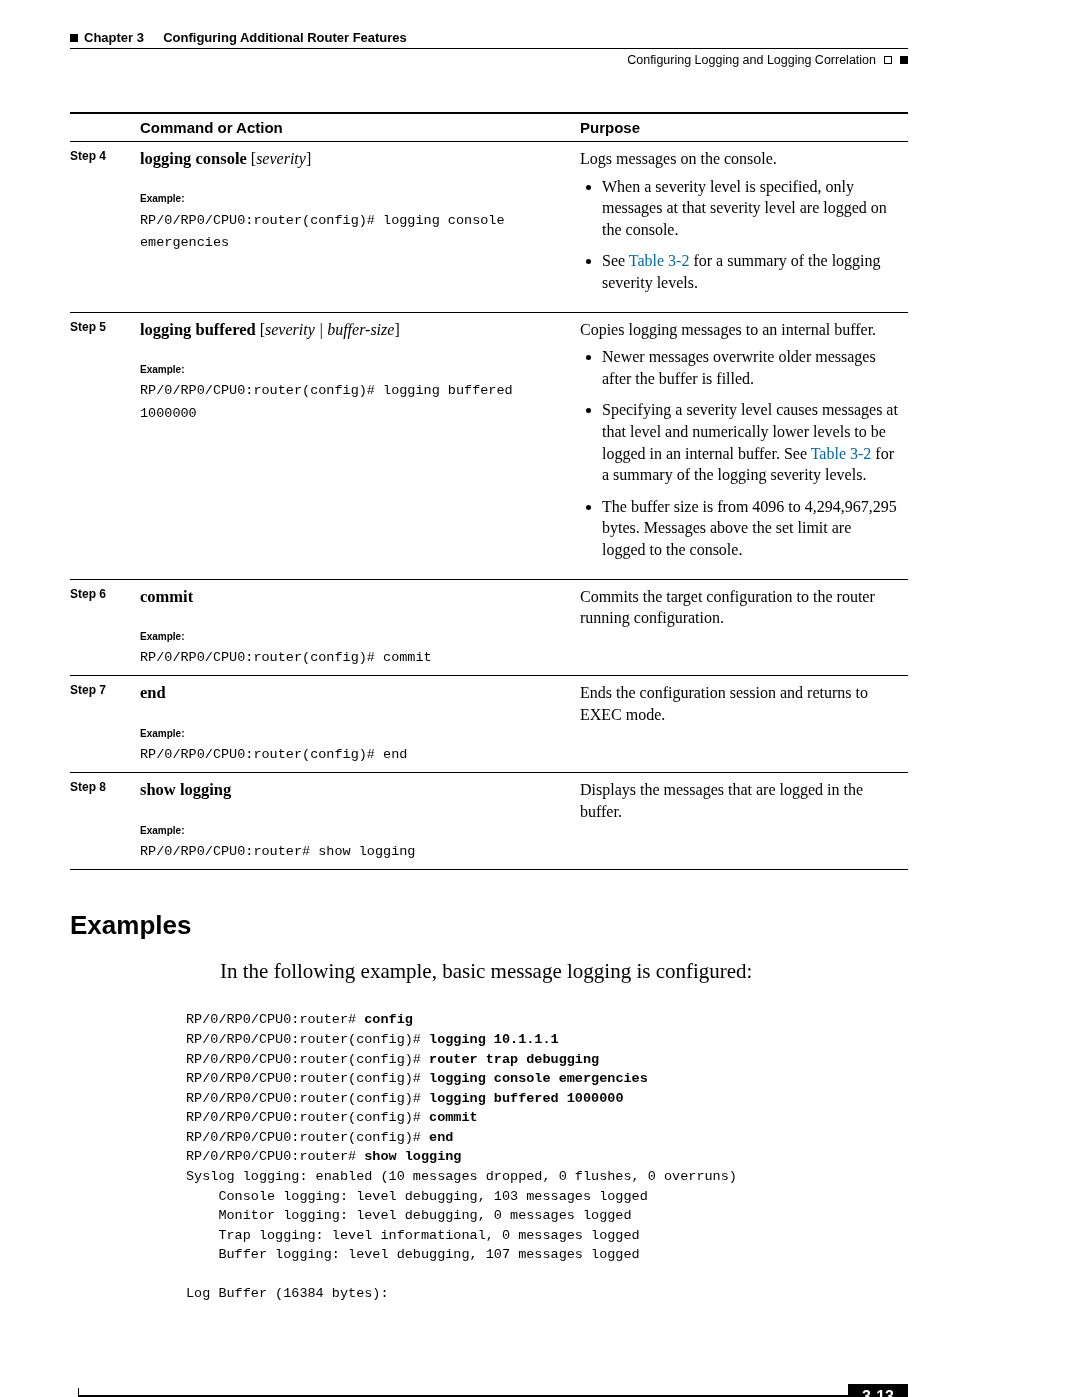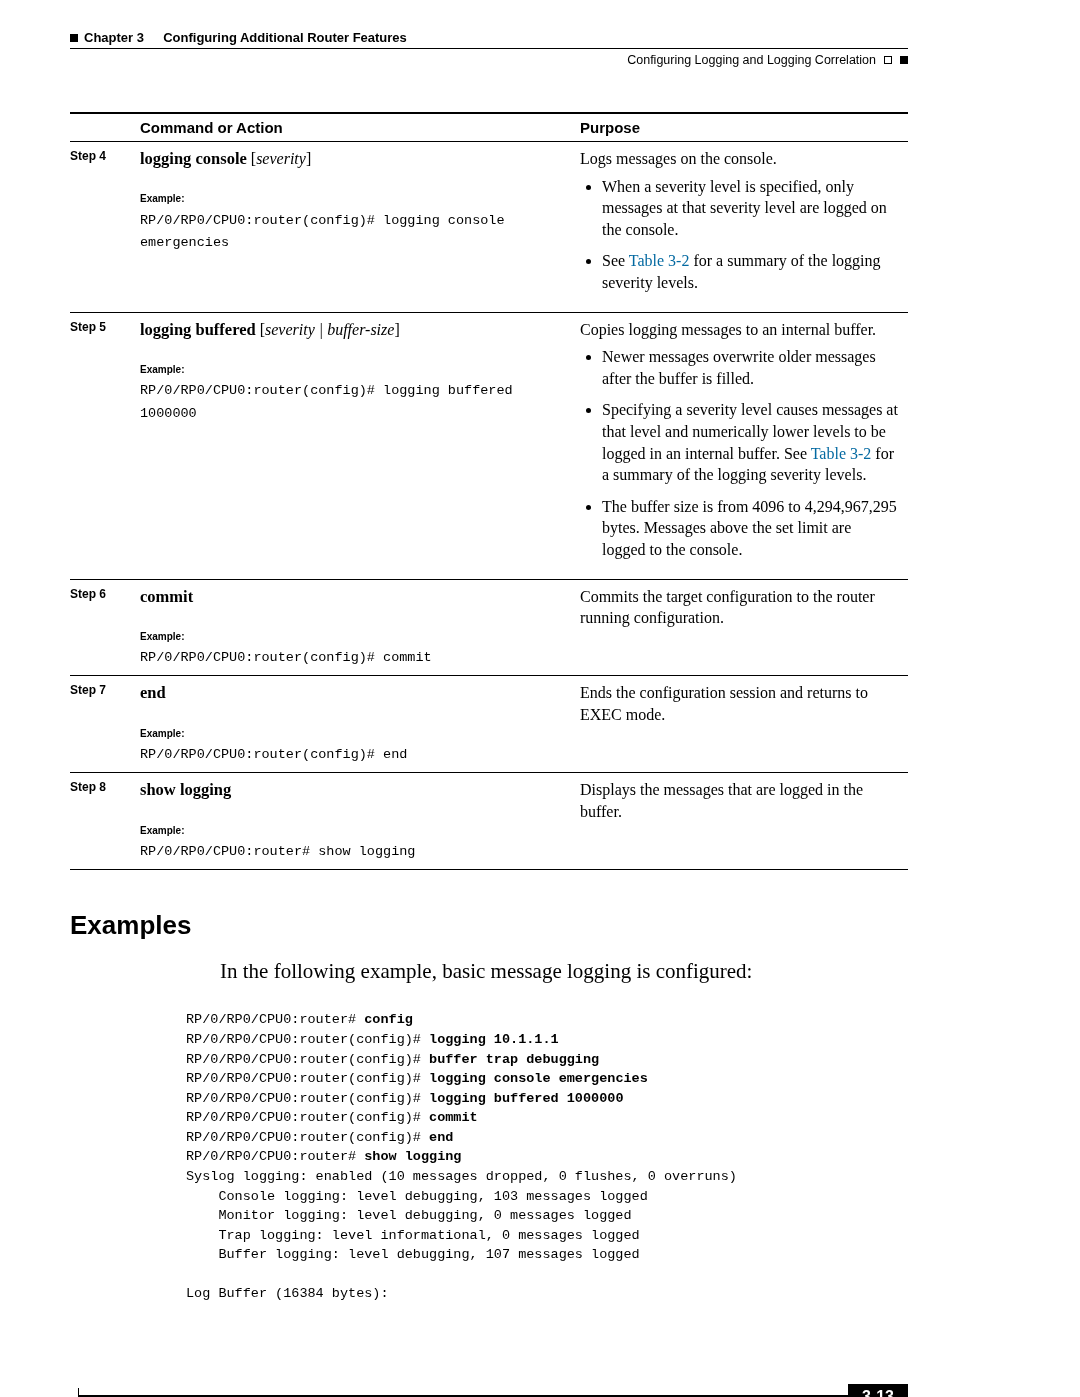--- a/index.html
+++ b/index.html
@@ -201,21 +201,21 @@
             <div>Displays the messages that are logged in the buffer.</div>
           </td>
         </tr>
       </tbody>
   </table>
 
   <h2 class="section">Examples</h2>
   <div class="intro-text">In the following example, basic message logging is configured:</div>
   <div class="codeblock" id="codeblock">RP/0/RP0/CPU0:router# <b>config</b>
 RP/0/RP0/CPU0:router(config)# <b>logging 10.1.1.1</b>
-RP/0/RP0/CPU0:router(config)# <b>buffer trap debugging</b>
+RP/0/RP0/CPU0:router(config)# <b>router trap debugging</b>
 RP/0/RP0/CPU0:router(config)# <b>logging console emergencies</b>
 RP/0/RP0/CPU0:router(config)# <b>logging buffered 1000000</b>
 RP/0/RP0/CPU0:router(config)# <b>commit</b>
 RP/0/RP0/CPU0:router(config)# <b>end</b>
 RP/0/RP0/CPU0:router# <b>show logging</b>
 Syslog logging: enabled (10 messages dropped, 0 flushes, 0 overruns)
     Console logging: level debugging, 103 messages logged
     Monitor logging: level debugging, 0 messages logged
     Trap logging: level informational, 0 messages logged
     Buffer logging: level debugging, 107 messages logged

